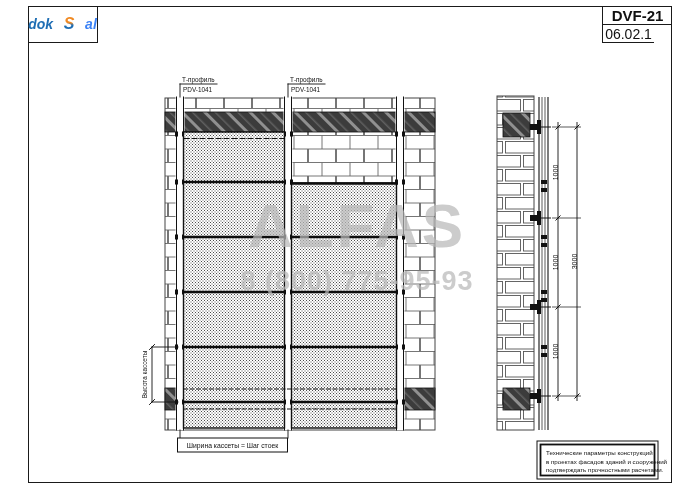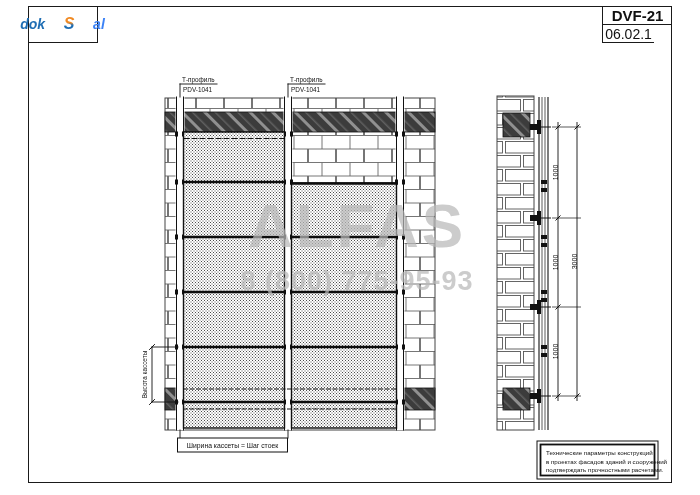--- a/index.html
+++ b/index.html
@@ -7,21 +7,21 @@
         font-family:"Liberation Sans",sans-serif;color:#111;}
   .abs{position:absolute;box-sizing:border-box;}
   
   .sheet-frame{left:28px;top:6px;width:644px;height:477px;border:1.6px solid #1a1a1a;}
   .cell{display:flex;align-items:center;justify-content:center;box-sizing:border-box;}
   .cell-logo{left:28px;top:6px;width:70px;height:37px;border-right:1.6px solid #1a1a1a;border-bottom:1.6px solid #1a1a1a;}
   .cell-title{left:98px;top:6px;width:504px;height:19px;border-bottom:1.4px solid #1a1a1a;font-weight:bold;font-size:11px;}
   .cell-sub{left:98px;top:25px;width:504px;height:18px;border-bottom:1.6px solid #1a1a1a;font-size:9.5px;}
   .cell-code{left:602px;top:6px;width:70px;height:19px;border-left:1.6px solid #1a1a1a;border-bottom:1.4px solid #1a1a1a;font-weight:bold;font-size:15px;}
   .cell-sheet{left:602px;top:25px;width:52px;height:18px;border-left:1.6px solid #1a1a1a;border-bottom:1.6px solid #1a1a1a;font-size:14px;}
-  .logo{display:flex;align-items:center;gap:16px;font-style:italic;font-weight:bold;font-size:14px;}
+  .logo{display:flex;align-items:center;gap:8px;font-style:italic;font-weight:bold;font-size:14px;}
   .logo .dok{color:#1f6eb4;}
   .logo .al{color:#3b82f6;}
   svg text{font-family:"Liberation Sans",sans-serif;}
 </style>
 </head>
 <body>
 
 <div id="page">
 
   <div class="abs sheet-frame"></div>

